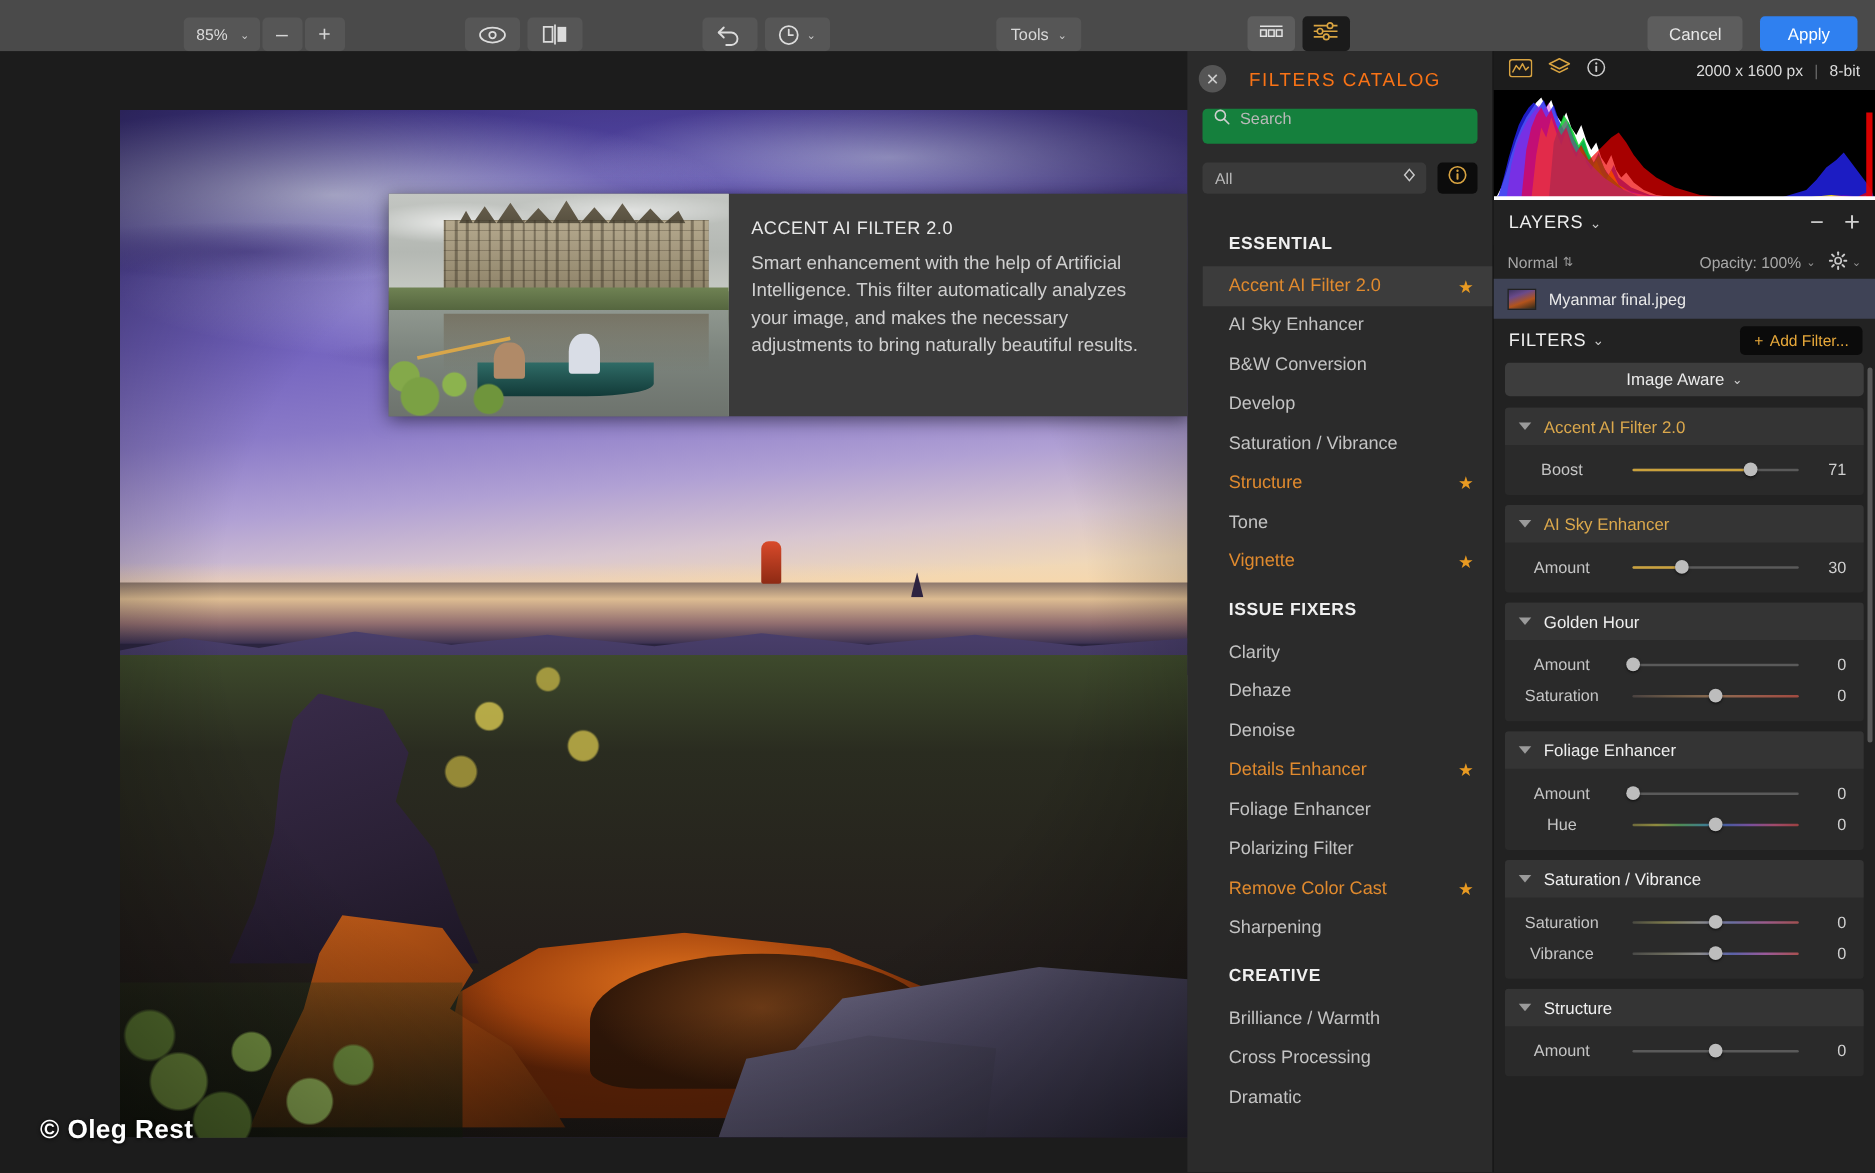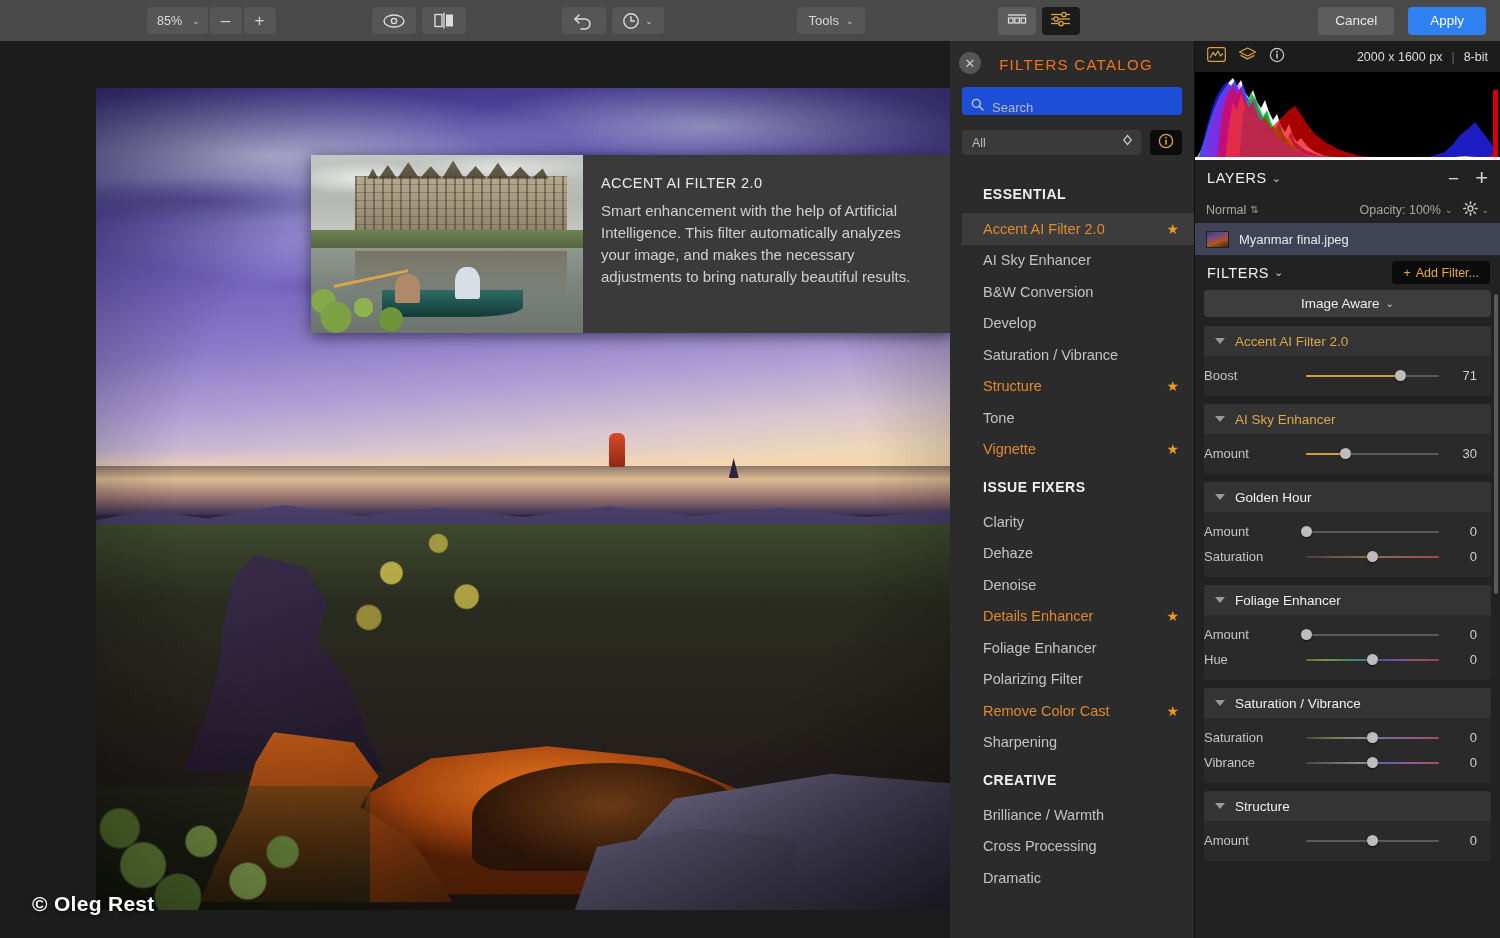--- a/index.html
+++ b/index.html
@@ -7,21 +7,21 @@
     width:1500px; height:938px; overflow:hidden;
     background:#1e1e1e;
     font-family:"Liberation Sans", sans-serif;
     -webkit-font-smoothing:antialiased;
   }
   #app { position:relative; width:1500px; height:938px; background:#252525; }
 
   
   .toolbar {
     position:absolute; left:0; top:0; width:1500px; height:41px;
-    background:#4a4a4a; display:flex; align-items:center;
+    background:#4a4a4a; display:flex; align-items:flex-end;
   }
   .tb-group { display:flex; align-items:center; }
   .tb-btn {
     background:#565656; border-radius:4px; height:27px;
     display:flex; align-items:center; justify-content:center;
     color:#d8d8d8; font-size:13px; cursor:pointer;
     border:none;
   }
   .zoom-sel { display:flex; align-items:center; background:#565656; border-radius:4px; height:27px; }
   .zoom-sel .lbl { font-size:12.5px; color:#dcdcdc; padding-left:10px; }
@@ -220,21 +220,21 @@
   }
   .cat-head{ height:46px; display:flex; align-items:center; position:relative; }
   .cat-close{
     position:absolute; left:9px; top:11px; width:22px; height:22px; border-radius:50%;
     background:#555; display:flex; align-items:center; justify-content:center;
     color:#ccc; font-size:13px; cursor:pointer;
   }
   .cat-title{ width:100%; text-align:center; color:#f97316; font-size:15px; letter-spacing:1.3px; padding-left:8px;}
   .search-wrap{ padding:0 12px 10px; }
   .search-box{
-    height:28px; background:#1d4ed8; border-radius:4px; display:flex; align-items:flex-end;
+    height:28px; background:#15803d; border-radius:4px; display:flex; align-items:flex-start;
     padding:0 9px; gap:8px; cursor:text;
   }
   .search-box input{
     flex:1; background:transparent; border:none; outline:none;
     color:#dcdcdc; font-size:13px; font-family:inherit;
   }
   .search-box input::placeholder{ color:#b9b9b9; }
   .filter-row{ display:flex; align-items:center; gap:9px; padding:5px 12px 10px; }
   .select{
     flex:1; height:25px; background:#3a3a3a; border-radius:4px;
@@ -301,21 +301,21 @@
   .fg-head{
     height:30px; display:flex; align-items:center; gap:10px; padding:0 11px;
     background:#343434; cursor:pointer;
   }
   .tri{ width:0;height:0;border-left:5px solid transparent;border-right:5px solid transparent;border-top:6px solid #9a9a9a;}
   .fg-name{ font-size:13.5px; }
   .fg-name.accent{ color:#dba84c; }
   .fg-name.plain{ color:#efefef; }
   .fg-body{ padding:7px 0 8px; }
   .srow{ display:flex; align-items:center; height:25px; padding:0 10px 0 0; }
-  .slabel{ width:102px; text-align:left; color:#c5c5c5; font-size:13px; padding-right:11px; }
+  .slabel{ width:102px; text-align:center; color:#c5c5c5; font-size:13px; padding-right:11px; }
   .strack{ position:relative; flex:1; height:14px; display:flex; align-items:center; }
   .sbase{ position:absolute; left:0; right:0; height:2px; background:#5a5a5a; border-radius:2px;}
   .sfill{ position:absolute; left:0; height:2px; background:#caa13c; border-radius:2px;}
   .sknob{ position:absolute; width:11px; height:11px; border-radius:50%; background:#bdbdbd; margin-left:-5.5px;
           box-shadow:0 1px 2px rgba(0,0,0,.6); cursor:pointer;}
   .sval{ width:42px; text-align:right; color:#d0d0d0; font-size:13px; padding-right:4px;}
   .rainbow{ background:linear-gradient(90deg,#6e6a3c,#8f8a3e,#4f8a55,#3f7f8c,#4a5aa0,#7a4f9a,#a04a6a,#9a4040); }
   .sat-grad{ background:linear-gradient(90deg,#4a4a42,#7c7a4a,#8a8a8a,#6a6ea0,#9a5a8a,#a05050); }
   .vib-grad{ background:linear-gradient(90deg,#4a4a48,#6a6a5a,#8a8a8a,#5a62a8,#9a5a9a,#a85050); }
   .gold-grad{ background:linear-gradient(90deg,#4a4240,#6d5a46,#8a6a50,#9a5a4a,#a04a40); }

